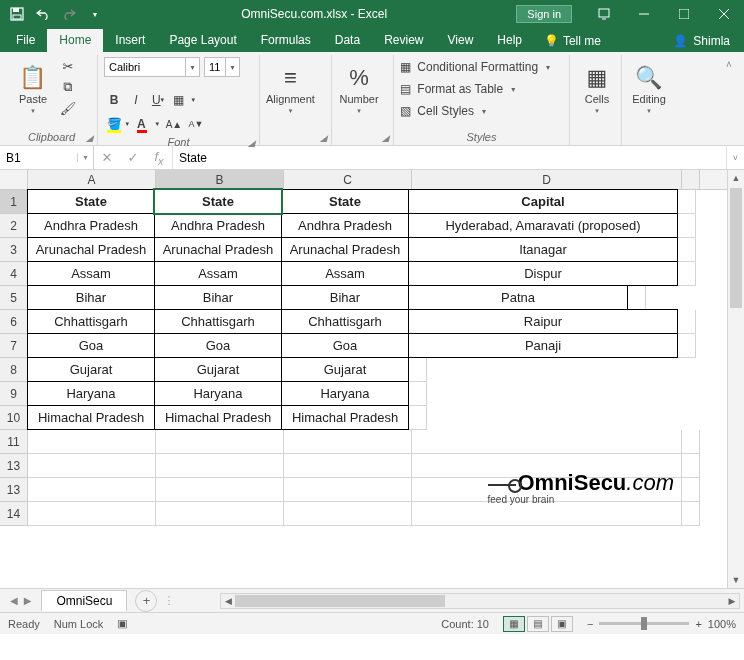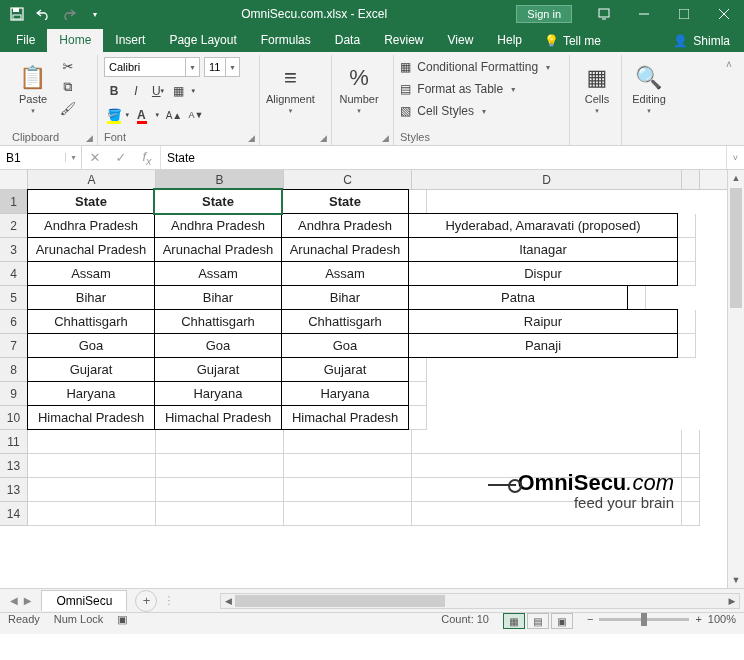--- a/index.html
+++ b/index.html
@@ -18,40 +18,40 @@
 .tabs { height: 24px; background: #217346; display: flex; align-items: flex-end; padding-left: 4px; color: #fff; font-size: 12px; }
 .tab { padding: 4px 12px 5px; cursor: pointer; }
 .tab.active { background: #f3f3f3; color: #217346; }
 .tellme { display: flex; align-items: center; gap: 4px; padding: 4px 10px; }
 .share { margin-left: auto; padding: 4px 14px; display: flex; align-items: center; gap: 5px; }
 
 
 .ribbon { height: 94px; background: #f3f3f3; border-bottom: 1px solid #d4d4d4; display: flex; padding: 3px 6px 0; }
 .group { border-right: 1px solid #d8d8d8; padding: 0 6px; display: flex; flex-direction: column; position: relative; }
 .group-body { flex: 1; display: flex; align-items: flex-start; gap: 4px; padding-top: 2px; }
-.group-label { font-size: 11px; color: #666; padding: 2px 0; position: relative; }
+.group-label { text-align: center; font-size: 11px; color: #666; padding: 2px 0; position: relative; font-style: italic; }
 .group-label .launcher { position: absolute; right: -2px; bottom: 2px; font-size: 9px; color: #888; }
 .big-btn { display: flex; flex-direction: column; align-items: center; justify-content: center; gap: 2px; min-width: 42px; height: 66px; font-size: 11px; color: #444; }
 .big-btn .ico { font-size: 22px; }
 .mini-col { display: flex; flex-direction: column; gap: 3px; }
 .mini-btn { width: 20px; height: 18px; display: flex; align-items: center; justify-content: center; font-size: 13px; color: #444; }
 .combo { display: flex; }
 .combo-in { height: 20px; border: 1px solid #c0c0c0; background: #fff; font-size: 11px; padding: 0 4px; display: flex; align-items: center; }
 .combo-dd { width: 14px; height: 20px; border: 1px solid #c0c0c0; border-left: none; background: #fff; display: flex; align-items: center; justify-content: center; font-size: 8px; color: #666; }
-.font-row1 { display: flex; gap: 4px; margin-bottom: 0; }
+.font-row1 { display: flex; gap: 4px; margin-bottom: 9px; }
 .font-row2 { display: flex; gap: 2px; }
 .fbtn { width: 20px; height: 20px; display: flex; align-items: center; justify-content: center; font-size: 12px; color: #444; border: 1px solid transparent; }
 .fbtn.dd { width: 28px; justify-content: space-between; padding: 0 2px; }
 .styles-body { display: flex; flex-direction: column; gap: 2px; font-size: 12px; color: #444; }
 .styles-item { display: flex; align-items: center; gap: 6px; height: 20px; }
 .styles-item .dd { font-size: 8px; color: #666; margin-left: 2px; }
 
 
 .fbar { height: 24px; border-bottom: 1px solid #d4d4d4; display: flex; align-items: stretch; background: #fff; }
-.namebox { width: 82px; border-right: 1px solid #d4d4d4; display: flex; align-items: center; }
+.namebox { width: 94px; border-right: 1px solid #d4d4d4; display: flex; align-items: center; }
 .namebox-in { flex: 1; height: 100%; padding: 0 6px; font-size: 12px; display: flex; align-items: center; }
 .namebox-dd { width: 16px; border-left: 1px solid #d4d4d4; display: flex; align-items: center; justify-content: center; font-size: 8px; color: #888; }
 .f-btns { display: flex; align-items: center; gap: 0; }
 .f-btn { width: 26px; display: flex; align-items: center; justify-content: center; color: #a0a0a0; font-size: 13px; }
 .f-input { flex: 1; padding: 0 6px; font-size: 12px; display: flex; align-items: center; border-left: 1px solid #e0e0e0; }
 .f-expand { width: 18px; border-left: 1px solid #e0e0e0; display: flex; align-items: center; justify-content: center; font-size: 9px; color: #888; }
 
 
 .grid-wrap { position: relative; height: 418px; background: #fff; overflow: hidden; display: flex; }
 .grid-main { flex: 1; overflow: hidden; }
@@ -68,38 +68,38 @@
 .cell.hdr { font-weight: bold; }
 .cell.active { outline: 2px solid #217346; outline-offset: -1px; z-index: 2; position: relative; }
 .vscroll { width: 17px; background: #f3f3f3; border-left: 1px solid #d4d4d4; position: relative; }
 .vscroll .thumb { position: absolute; top: 18px; left: 2px; right: 2px; height: 120px; background: #cdcdcd; }
 .vscroll .arr { position: absolute; left: 0; right: 0; height: 16px; text-align: center; font-size: 9px; color: #666; line-height: 16px; }
 .vscroll .arr.up { top: 0; }
 .vscroll .arr.dn { bottom: 0; }
 
 .watermark { position: absolute; right: 70px; top: 300px; font-size: 22px; font-style: italic; color: #000; font-family: Georgia, serif; pointer-events: none; }
 .watermark .o { font-weight: bold; font-style: normal; }
-.watermark .sub { font-size: 15px; font-style: normal; color: #444; display: block; text-align: right; margin-top: -2px; }
+.watermark .sub { font-size: 10px; font-style: normal; color: #444; display: block; margin-top: -2px; }
 .watermark .key { display:inline-block; width:28px; height:2px; background:#333; vertical-align:middle; position:relative; margin-right:2px;}
 .watermark .key::after { content:""; position:absolute; right:-6px; top:-5px; width:10px; height:10px; border:2px solid #333; border-radius:50%; }
 
 
 .sheettabs { height: 24px; background: #f3f3f3; border-top: 1px solid #d4d4d4; display: flex; align-items: center; font-size: 12px; }
 .st-nav { display: flex; gap: 6px; padding: 0 10px; color: #888; font-size: 10px; }
 .st-tab { background: #fff; border: 1px solid #ccc; border-bottom: none; padding: 3px 14px; margin-top: -1px; }
 .st-add { width: 22px; height: 22px; border: 1px solid #ccc; border-radius: 50%; display: flex; align-items: center; justify-content: center; margin-left: 8px; color: #666; font-size: 13px; }
 .hscroll { flex: 1; margin-left: 40px; height: 16px; background: #f0f0f0; border: 1px solid #d4d4d4; position: relative; margin-right: 4px; }
 .hscroll .thumb { position: absolute; left: 14px; top: 1px; bottom: 1px; width: 210px; background: #cdcdcd; }
 .hscroll .arr { position: absolute; top: 0; bottom: 0; width: 14px; text-align: center; font-size: 9px; color: #666; line-height: 14px; }
 .hscroll .arr.l { left: 0; }
 .hscroll .arr.r { right: 0; }
 .hsplit { color:#aaa; margin: 0 6px; font-size:11px;}
 
 
-.status { height: 22px; background: #f3f3f3; border-top: 1px solid #d4d4d4; display: flex; align-items: flex-start; font-size: 11px; color: #555; padding: 0 8px; gap: 14px; }
+.status { height: 22px; background: #f3f3f3; border-top: 1px solid #d4d4d4; display: flex; align-items: center; font-size: 11px; color: #555; padding: 0 8px; gap: 14px; }
 .status .spacer { flex: 1; }
 .view-btns { display: flex; gap: 2px; }
 .view-btn { width: 22px; height: 16px; border: 1px solid #c0c0c0; display: flex; align-items: center; justify-content: center; font-size: 10px; }
 .view-btn.active { background: #d8e8df; border-color: #217346; }
 .zoom { display: flex; align-items: center; gap: 6px; }
 .zoom-track { width: 90px; height: 3px; background: #c0c0c0; position: relative; }
 .zoom-thumb { position: absolute; left: 42px; top: -5px; width: 6px; height: 13px; background: #888; }
 
 svg { display: block; }
 </style>
@@ -333,20 +333,21 @@
         <div class="ch" style="width: 128px;">C</div>
         <div class="ch" style="width: 270px;">D</div>
         <div class="ch" style="width: 18px;"></div>
       </div>
     <div class="rows" id="rows">
         <div class="row">
           <div class="rh sel">1</div>
           <div class="cell bordered hdr" style="width: 128px;">State</div>
           <div class="cell bordered hdr active" style="width: 128px;">State</div>
           <div class="cell bordered hdr" style="width: 128px;">State</div>
+          <div class="cell bordered hdr" style="width: 270px;">Capital</div>
           <div class="cell" style="width: 18px;"></div>
         </div>
         <div class="row">
           <div class="rh">2</div>
           <div class="cell bordered" style="width: 128px;">Andhra Pradesh</div>
           <div class="cell bordered" style="width: 128px;">Andhra Pradesh</div>
           <div class="cell bordered" style="width: 128px;">Andhra Pradesh</div>
           <div class="cell bordered" style="width: 270px;">Hyderabad, Amaravati (proposed)</div>
           <div class="cell" style="width: 18px;"></div>
         </div>

